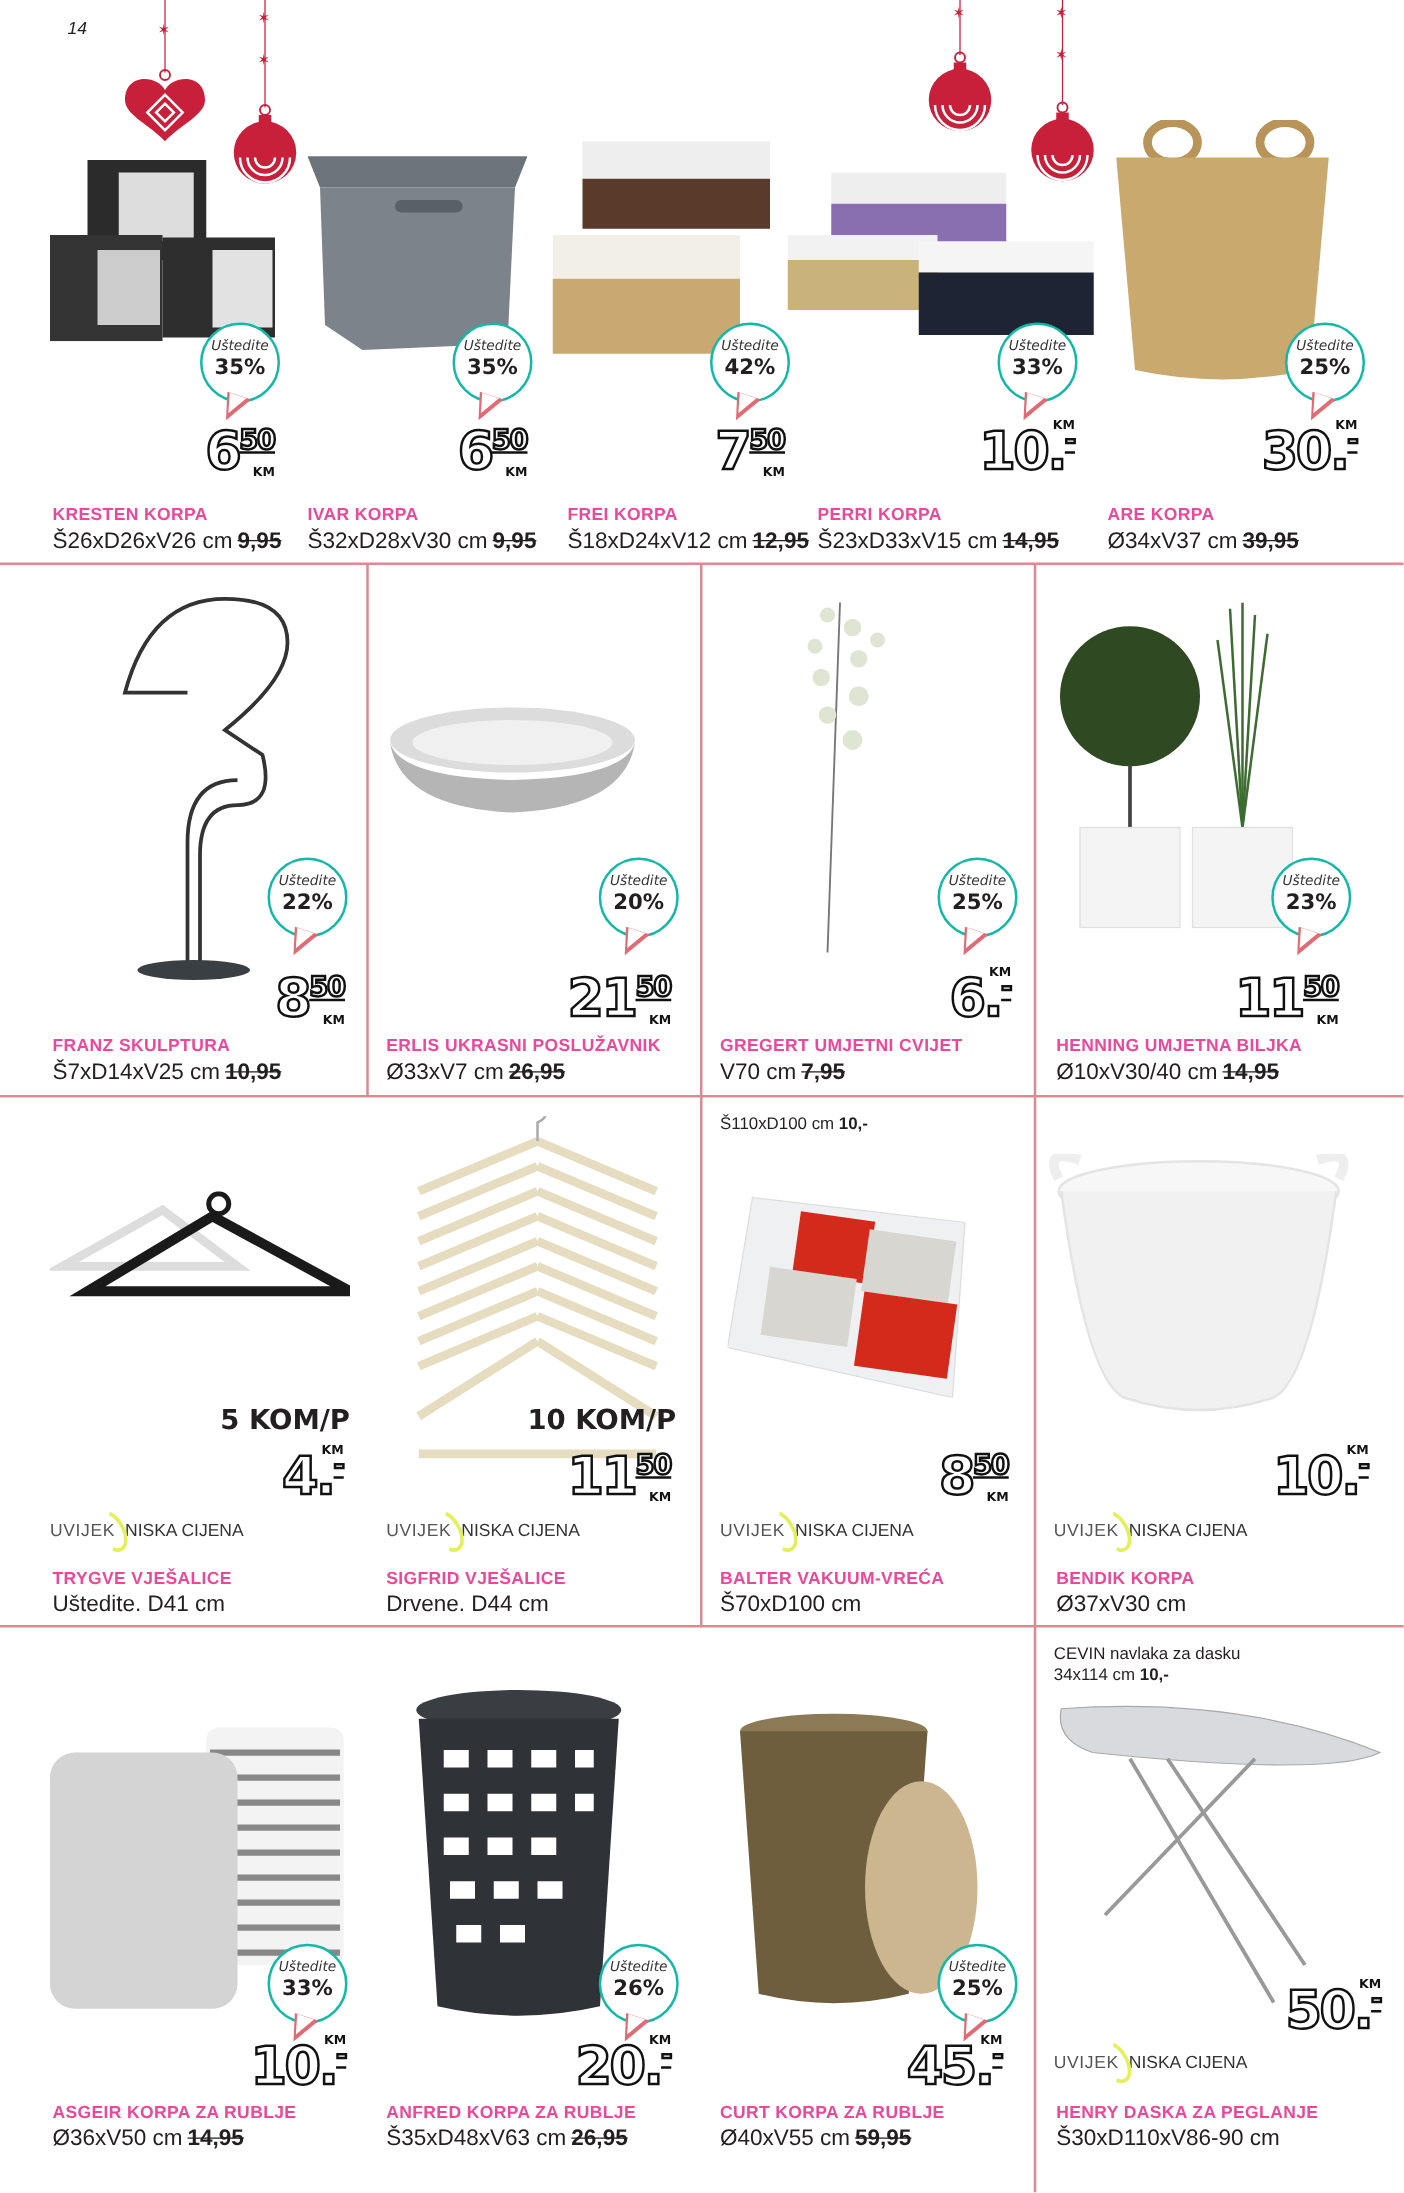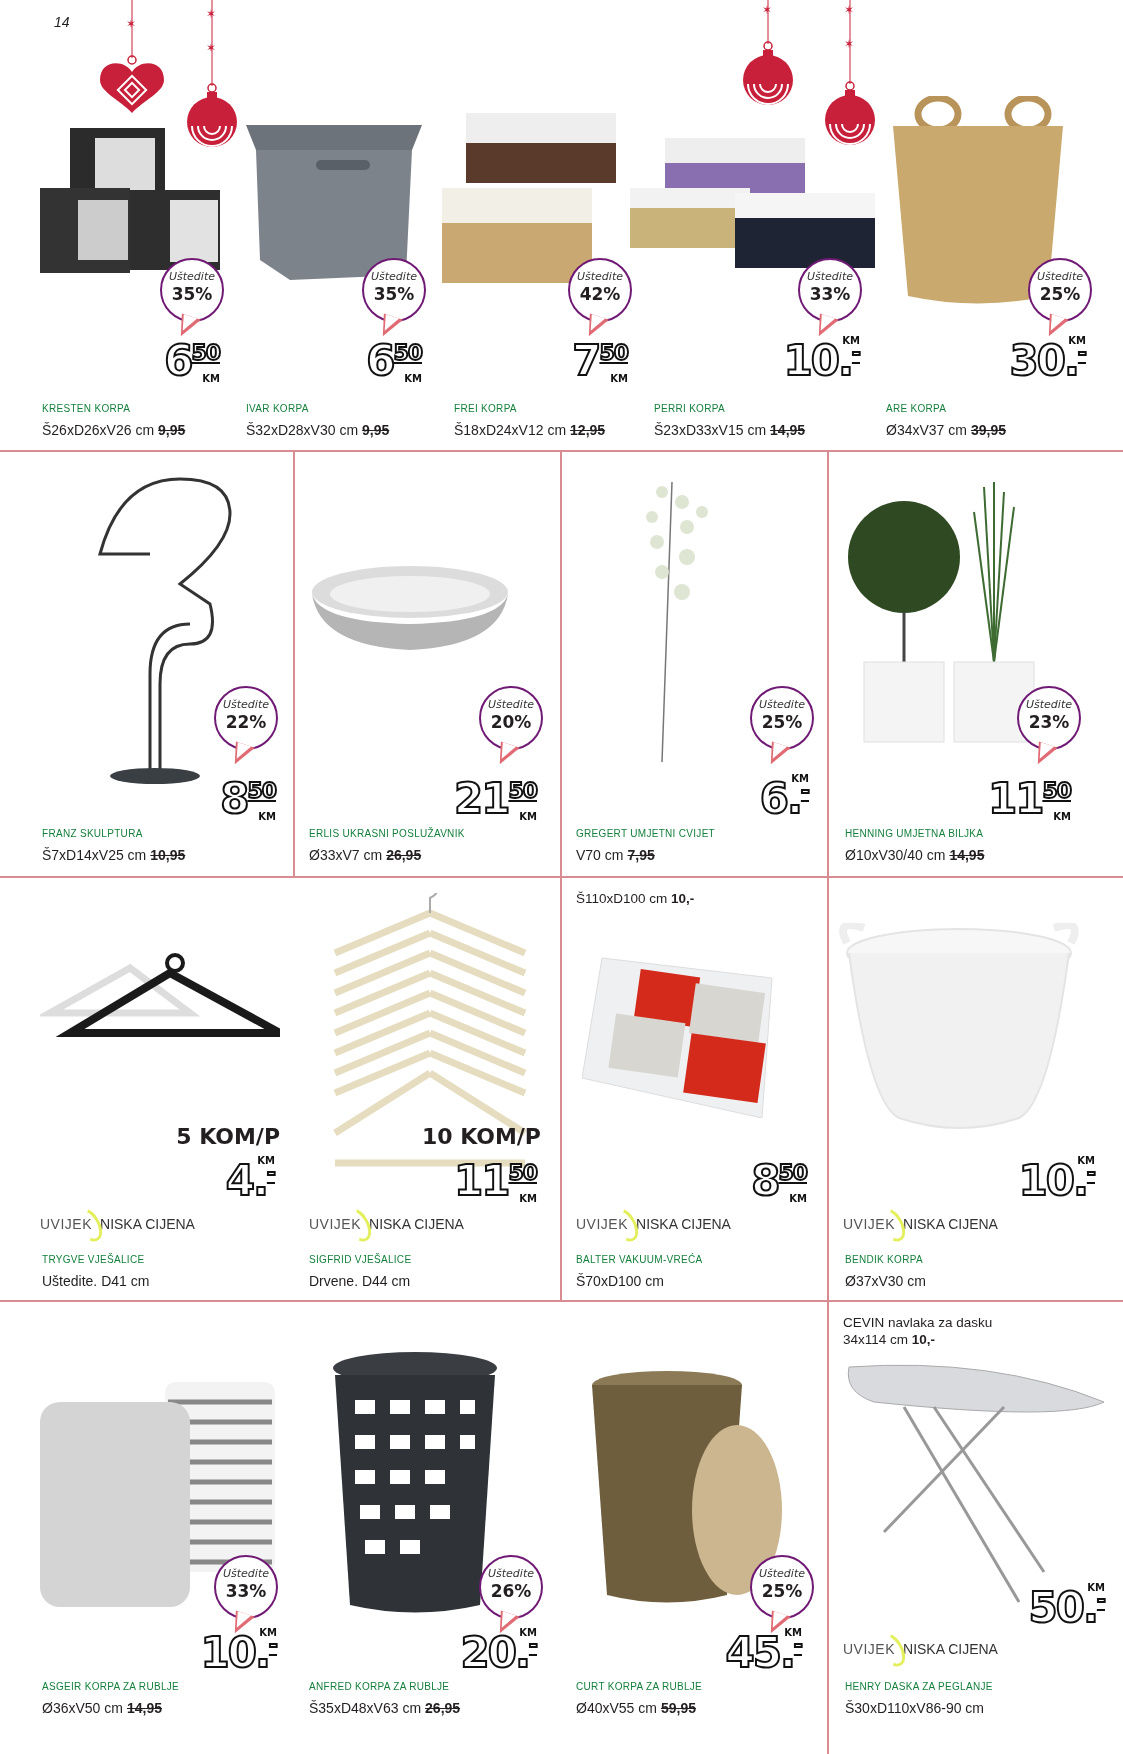--- a/index.html
+++ b/index.html
@@ -12,21 +12,21 @@
 
   .hline { position: absolute; height: 2px; background: #d98b92; }
   .vline { position: absolute; width: 2px; background: #d98b92; }
 
   .cell { position: absolute; }
 
   .product-img { position: absolute; }
 
   .badge {
     position: absolute; width: 64px; height: 64px;
-    border: 2px solid #701a75; border-radius: 50%;
+    border: 2px solid #14b8a6; border-radius: 50%;
     background: #fff; text-align: center;
   }
   .badge::after {
     content: ""; position: absolute; left: 16px; bottom: -18px;
     width: 0; height: 0;
     border-left: 6px solid transparent; border-right: 14px solid transparent;
     border-top: 22px solid #e06b74;
     transform: rotate(18deg);
   }
   .badge::before {
@@ -50,22 +50,22 @@
   .price .p-cur { position: absolute; right: 0; bottom: -2px; font-size: 10px; color: #111; -webkit-text-stroke: 0; font-weight: bold; }
   .price .p-cur.top { top: -4px; bottom: auto; }
 
   .qty { position: absolute; font-size: 22px; font-weight: bold; color: #231f20; font-family: "DejaVu Sans", sans-serif; text-align: right; }
 
   .uvijek { position: absolute; font-size: 14px; height: 24px; line-height: 24px; white-space: nowrap; }
   .uvijek .u1 { color: #555; letter-spacing: 0.5px; }
   .uvijek .u2 { color: #333; font-weight: normal; }
   .uvijek .arc { display: inline-block; width: 22px; height: 36px; border: 3px solid #e4ef5d; border-left-color: transparent; border-top-color: transparent; border-radius: 50%; vertical-align: middle; margin: -12px 0 -12px -14px; transform: rotate(-30deg); }
 
-  .pname { position: absolute; font-size: 10px; font-weight: normal; letter-spacing: 0.3px; color: #15803d; white-space: nowrap; }
-  .pdim { position: absolute; font-size: 14px; color: #231f20; white-space: nowrap; }
+  .pname { position: absolute; font-size: 14px; font-weight: bold; letter-spacing: 0.3px; color: #ec4899; white-space: nowrap; }
+  .pdim { position: absolute; font-size: 18px; color: #231f20; white-space: nowrap; }
   .pdim .old { font-weight: bold; text-decoration: line-through; margin-left: 4px; }
 
   .note { position: absolute; font-size: 13.5px; color: #231f20; line-height: 17px; }
   .note b { font-weight: bold; }
 </style>
 </head>
 <body>
 
 <div class="page-number">14</div>
 

